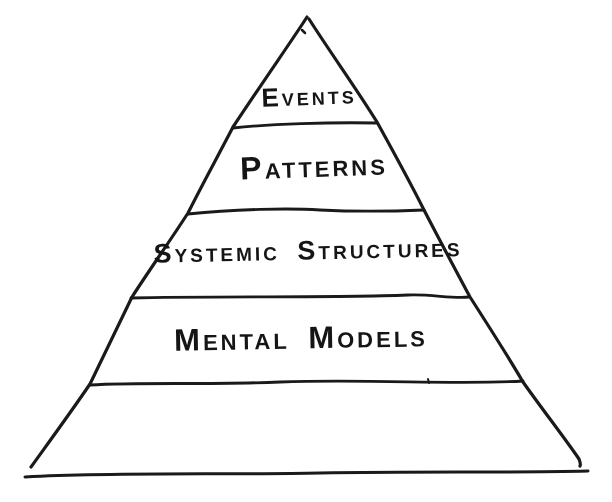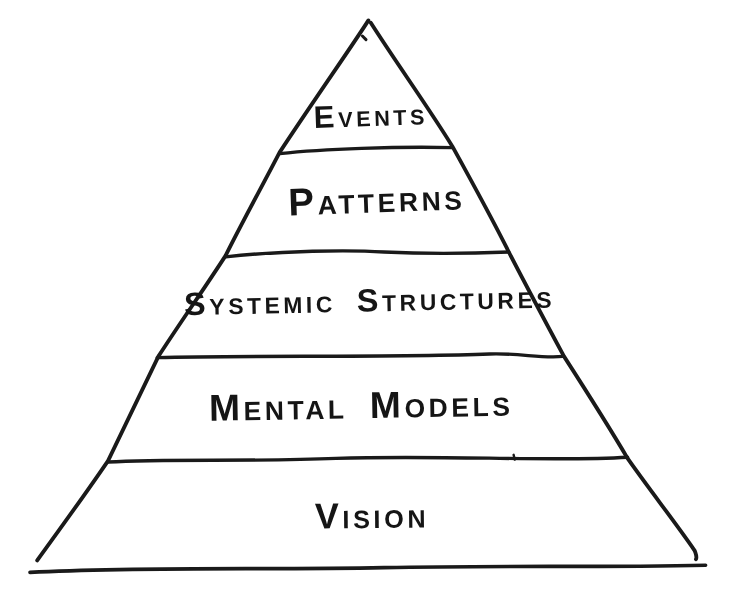--- a/index.html
+++ b/index.html
@@ -92,15 +92,14 @@
   </svg>
 
   <div class="level-label label-events">Events</div>
 
   <div class="level-label label-patterns">Patterns</div>
 
   <div class="level-label label-systemic-structures">Systemic Structures</div>
 
   <div class="level-label label-mental-models">Mental Models</div>
 
-  <div class="level-label label-vision">Vision</div>
 
 </div>
 
 </body></html>

